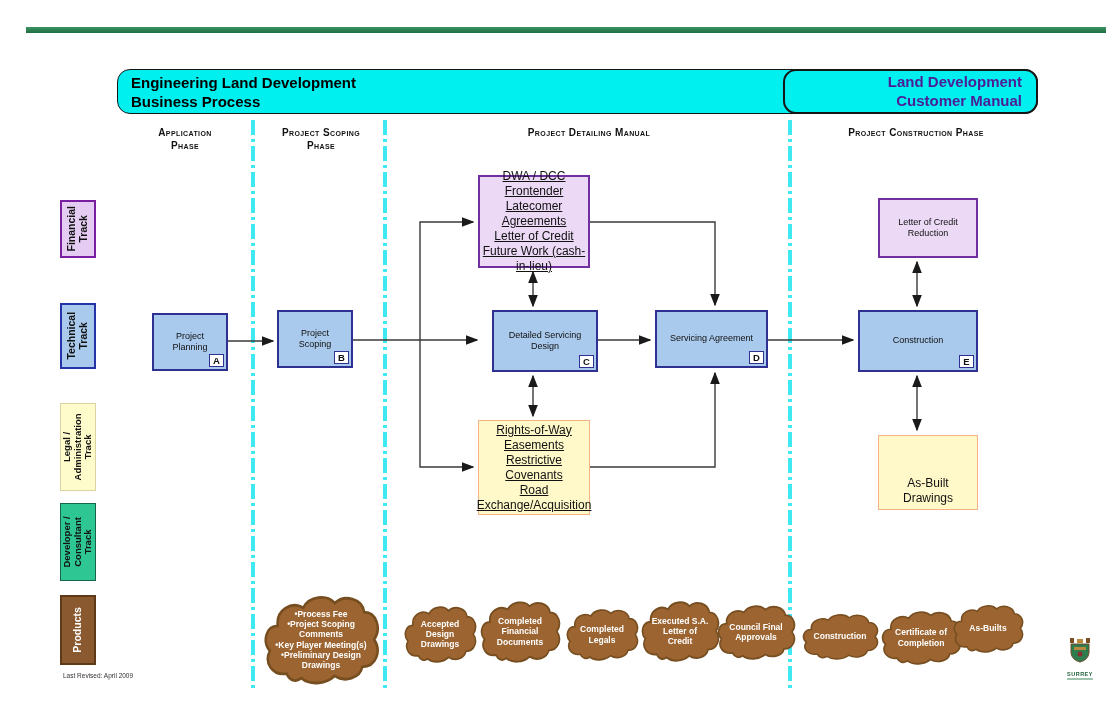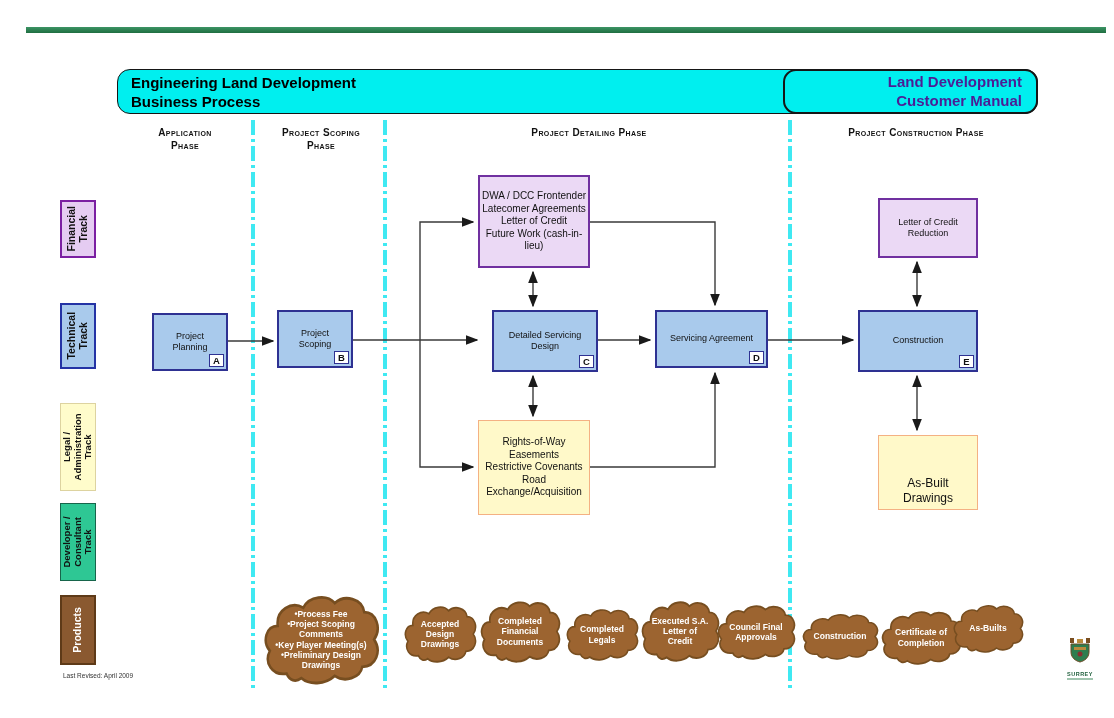--- a/index.html
+++ b/index.html
@@ -47,21 +47,21 @@
   .track-legal     { top:403px; height:88px; background:#fffccb; border:1px solid #ddd3a0; }
   .track-developer { top:503px; height:78px; background:#2ec794; border:1px solid #17654b; }
   .track-products  { top:595px; height:70px; background:#8a5930; border:2px solid #5e3a18; color:#fff; }
 
   
   .pbox { position:absolute; box-sizing:border-box; display:flex; align-items:center;
     justify-content:center; text-align:center; font-size:9px; line-height:1.25; }
   .blue   { background:#a9caec; border:2px solid #2e3192; }
   .purple { background:#ebd9f5; border:2px solid #7030a0; }
   .yellow { background:#fff9c9; border:1.5px solid #f4b183; }
-  .small-txt { font-size:10px; }
+  .small-txt { font-size:12px;text-decoration:underline; }
   .badge { position:absolute; right:2px; bottom:2px; width:15px; height:13px; background:#fff;
     border:1.5px solid #2e3192; font-size:9.5px; font-weight:bold; display:flex;
     align-items:center; justify-content:center; box-sizing:border-box; }
 
   
   .connectors { position:absolute; left:0; top:0; width:1114px; height:718px; pointer-events:none; }
 
   
   .cloud { position:absolute; display:flex; align-items:center; justify-content:center; }
   .cloud svg { position:absolute; inset:0; width:100%; height:100%; }
@@ -88,21 +88,21 @@
     <div class="banner-right-box">
       <div class="txt pre">Land Development
 Customer Manual</div>
     </div>
   </div>
 
   <div class="phase pre" style="left:125px; width:120px;">Application
 Phase</div>
   <div class="phase pre" style="left:260px; width:122px;">Project Scoping
 Phase</div>
-  <div class="phase pre" style="left:460px; width:258px;">Project Detailing Phase</div>
+  <div class="phase pre" style="left:460px; width:258px;">Project Detailing Manual</div>
   <div class="phase pre" style="left:792px; width:248px;">Project Construction Phase</div>
 
   <div class="divider" style="left:251px;"></div>
   <div class="divider" style="left:383px;"></div>
   <div class="divider" style="left:788px;"></div>
 
   <div class="track track-financial">
     <span class="rot">Financial
 Track</span>
   </div>

